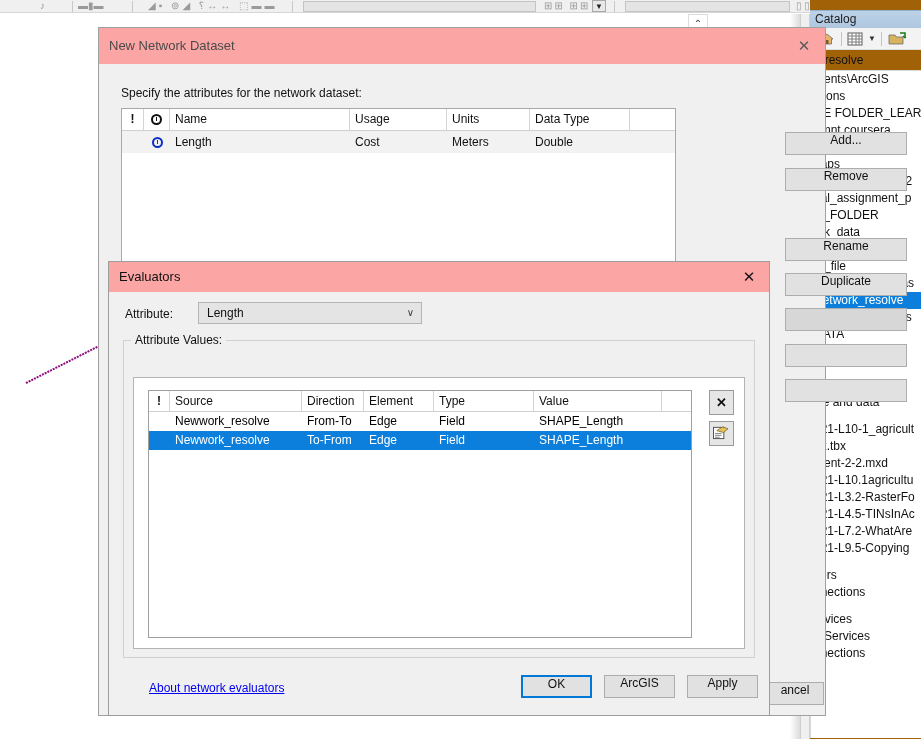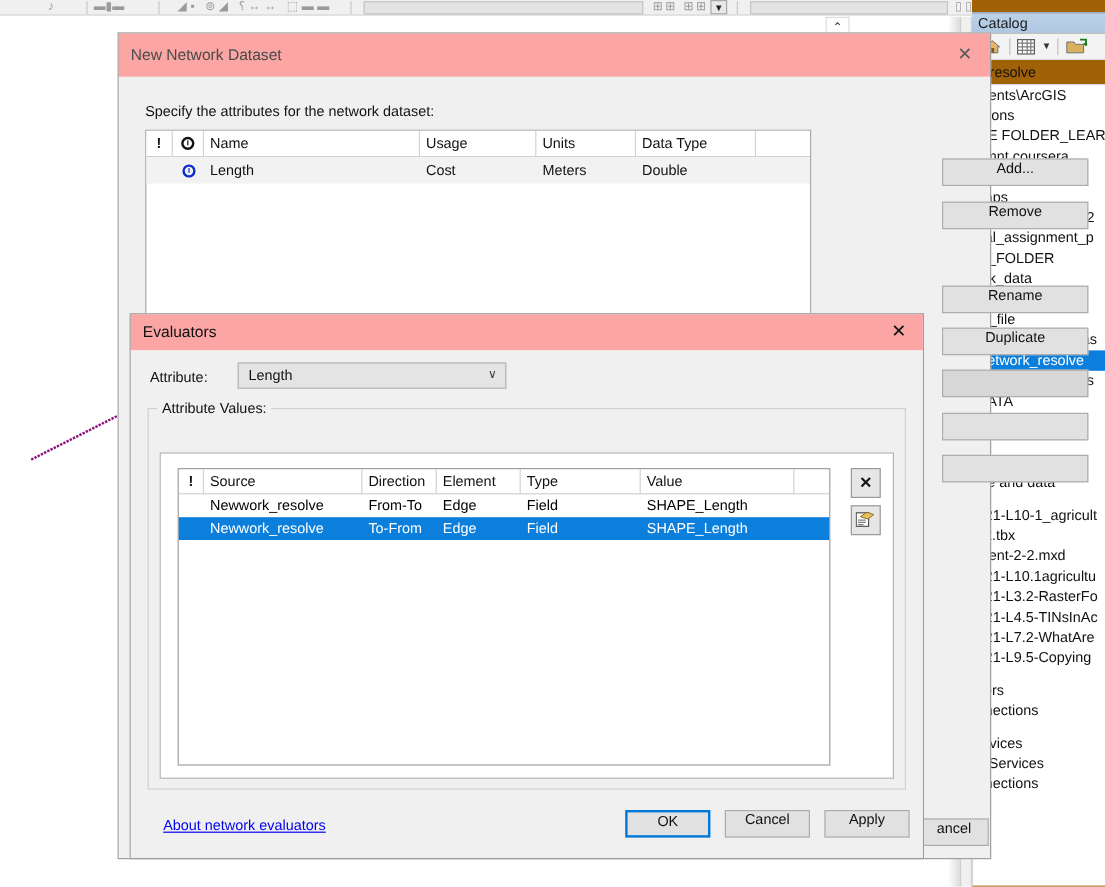--- a/index.html
+++ b/index.html
@@ -232,21 +232,21 @@
   }
 
   .side-btn {
     position: absolute; left: 575px; width: 25px; height: 25px;
     background: #e6e6e6; border: 1px solid #9a9a9a;
     text-align: center; line-height: 23px; font-size: 13px; font-weight: bold; color: #111;
   }
   .icon-props { position: relative; display: inline-block; width: 17px; height: 15px; top: 2px; }
 
   .link {
-    position: absolute; left: 27px; top: 389px; font-size: 12px;
+    position: absolute; left: 40px; top: 389px; font-size: 12px;
     color: #0000ee; text-decoration: underline;
   }
   .eval-btn { position: absolute; top: 383px; width: 71px; height: 23px; }
 
   
   .nnd-bottom-cancel { position: absolute; left: 766px; top: 682px; width: 58px; height: 23px; }
 </style>
 </head>
 <body>
 
@@ -447,18 +447,18 @@
                 <line x1="2" y1="13" x2="7" y2="13"></line>
             </g>
             <path d="M4 6 L10 2 L16 4 L11 8 Z" fill="#e8c05a" stroke="#7a6320" stroke-width="0.8"></path>
           </svg>
         </div>
       </div>
 
       <a class="link" href="#">About network evaluators</a>
 
       <div class="btn eval-btn default" style="left:412px;">OK</div>
-      <div class="btn eval-btn" style="left:495px;">Cancel</div>
+      <div class="btn eval-btn" style="left:495px;">ArcGIS</div>
       <div class="btn eval-btn" style="left:578px;">Apply</div>
     </div>
   </div>
 
 </div>
 
 </body></html>

